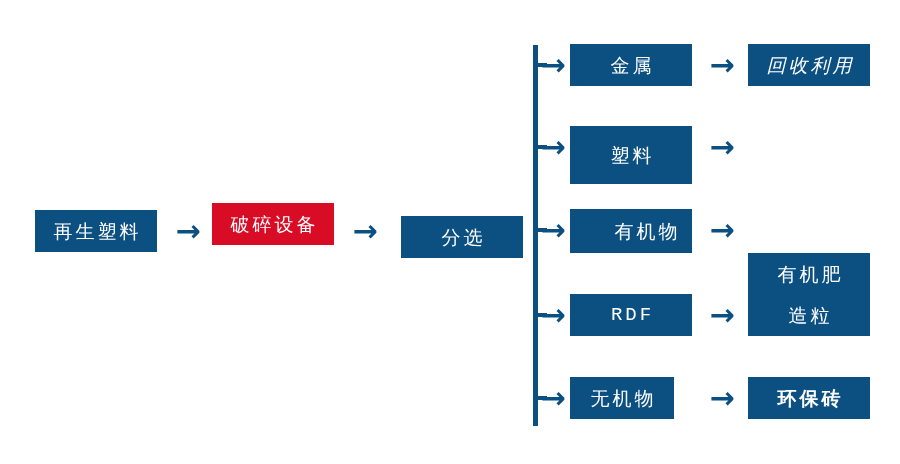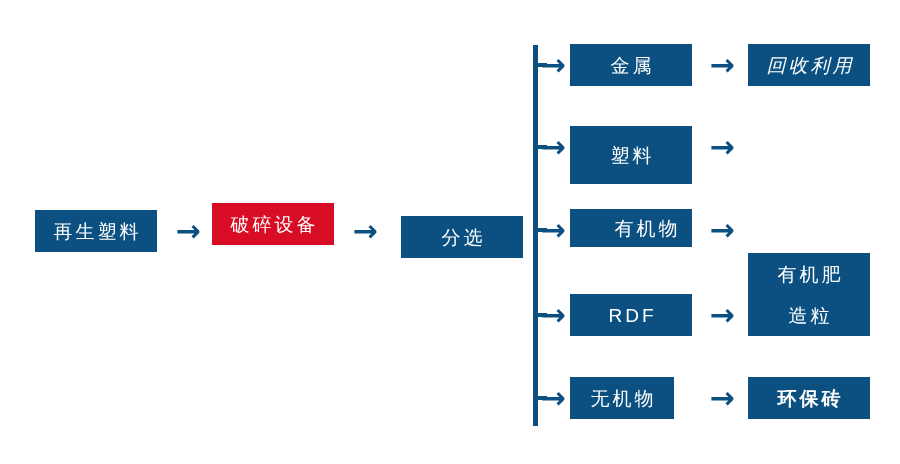--- a/index.html
+++ b/index.html
@@ -102,32 +102,32 @@
   <div class="arrow" style="left:536px; top:129px; width:34px; height:36px;">→</div>
 
   <div class="node blue" style="left:570px; top:126px; width:122px; height:58px;">
     <span>塑料</span>
   </div>
   <div class="arrow" style="left:702px; top:129px; width:40px; height:36px;">→</div>
 
   <div class="branch-stub" style="left:533px; top:228px; width:14px; height:4px;"></div>
   <div class="arrow" style="left:536px; top:212px; width:34px; height:36px;">→</div>
 
-  <div class="node blue" style="left:570px; top:209px; width:122px; height:38px;padding-left:30px;">
+  <div class="node blue" style="left:570px; top:209px; width:122px; height:44px;padding-left:30px;">
     <span>有机物</span>
   </div>
   <div class="arrow" style="left:702px; top:212px; width:40px; height:36px;">→</div>
   <div class="node blue" style="left:748px; top:209px; width:122px; height:42px;margin-top:44px;">
     <span>有机肥</span>
   </div>
 
   <div class="branch-stub" style="left:533px; top:313px; width:14px; height:4px;"></div>
   <div class="arrow" style="left:536px; top:297px; width:34px; height:36px;">→</div>
 
-  <div class="node blue" style="left:570px; top:294px; width:122px; height:42px;">
+  <div class="node blue" style="left:570px; top:294px; width:122px; height:42px;font-family:Liberation Mono, monospace;">
     <span>RDF</span>
   </div>
   <div class="arrow" style="left:702px; top:297px; width:40px; height:36px;">→</div>
   <div class="node blue" style="left:748px; top:294px; width:122px; height:42px;font-family:Liberation Serif, serif;">
     <span>造粒</span>
   </div>
 
   <div class="branch-stub" style="left:533px; top:396px; width:14px; height:4px;"></div>
   <div class="arrow" style="left:536px; top:380px; width:34px; height:36px;">→</div>
 

